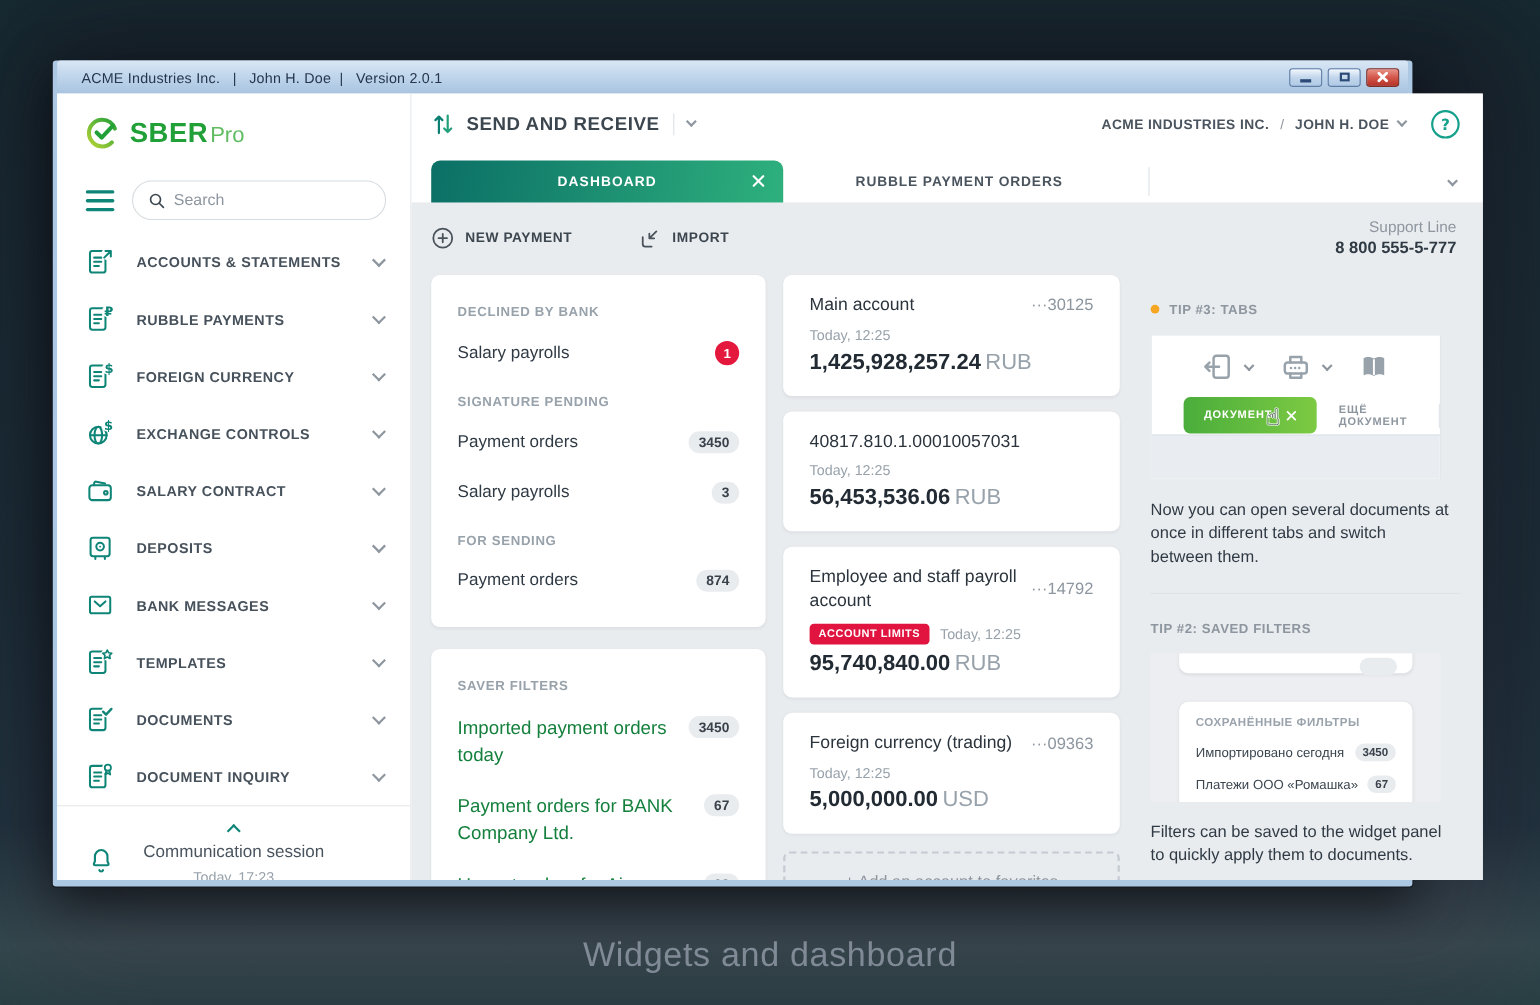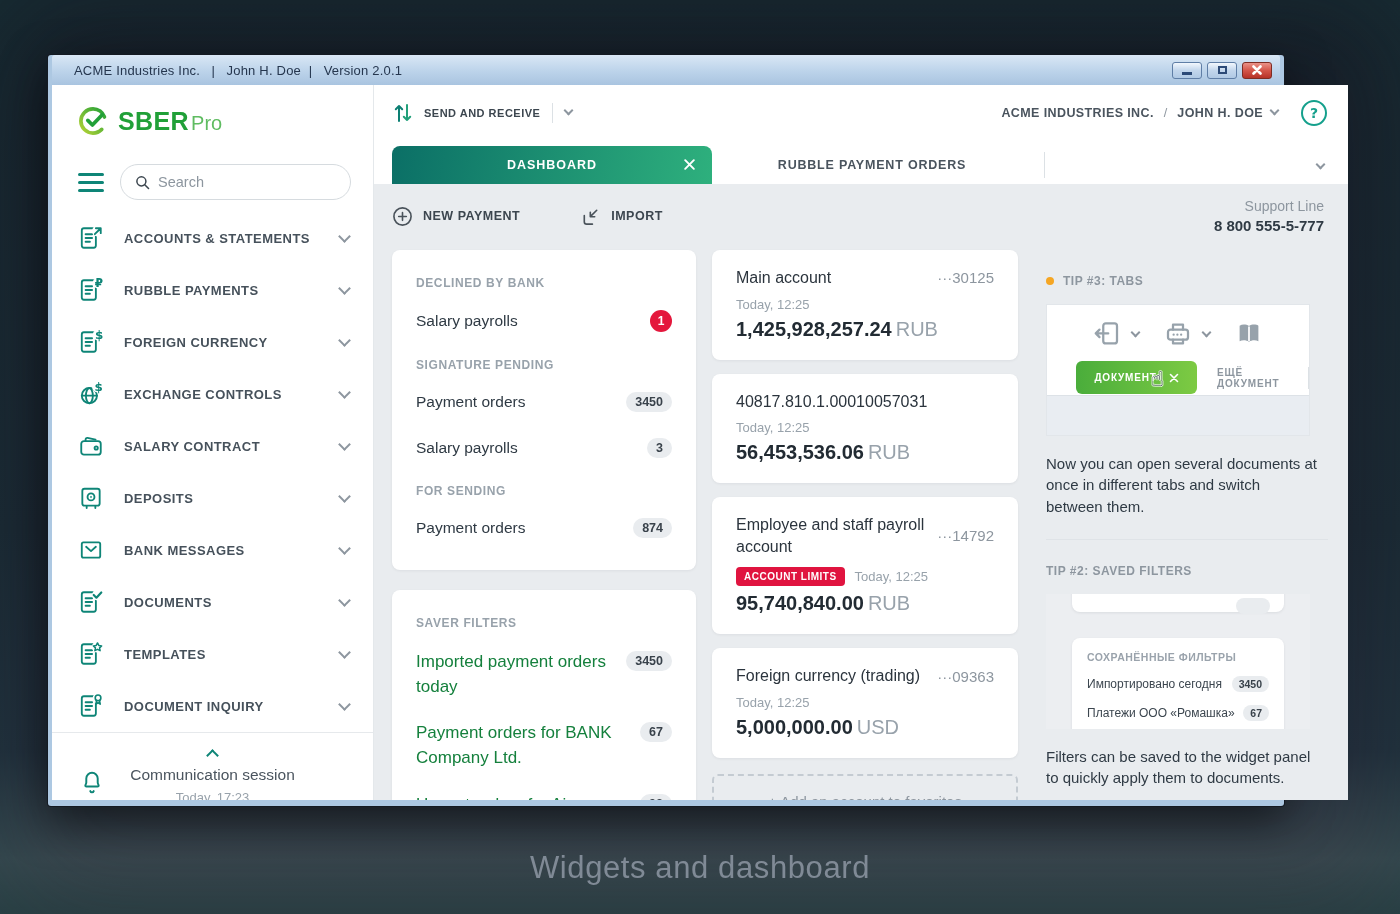--- a/index.html
+++ b/index.html
@@ -56,21 +56,21 @@
   .session{ margin-top:auto; border-top:1px solid #e6e9ec; position:relative; padding:14px 0 18px; }
   .session .chev-wrap{ display:flex; justify-content:center; margin-bottom:6px; cursor:pointer; }
   .session .bell{ position:absolute; left:27px; top:36px; }
   .session .s-title{ text-align:center; font-size:15.5px; color:#4a545e; }
   .session .s-time{ text-align:center; font-size:13px; color:#98a2ab; margin-top:6px; }
 
   
   .main{ flex:1; display:flex; flex-direction:column; background:#e9ecef; overflow:hidden; }
   .m-top{ height:55px; background:#fff; display:flex; align-items:center; padding:0 20px 0 18px; }
   .sr-btn{ display:flex; align-items:center; gap:10px; cursor:pointer; }
-  .sr-btn .t{ font-size:11px; font-weight:700; color:#3c464f; letter-spacing:.5px; }
+  .sr-btn .t{ font-size:17px; font-weight:700; color:#3c464f; letter-spacing:.5px; }
   .vline{ width:1px; height:20px; background:#dce1e5; margin:0 12px; }
   .user-menu{ margin-left:auto; display:flex; align-items:center; gap:8px; cursor:pointer; }
   .user-menu .t{ font-size:12.5px; font-weight:700; color:#4a545e; letter-spacing:.4px; }
   .user-menu .sep{ font-size:12.5px; color:#8d969f; margin:0 2px; }
   .help{ margin-left:22px; cursor:pointer; display:flex; }
 
   .m-tabs{ height:44px; background:#fff; display:flex; align-items:flex-end; padding:0 24px 0 18px; }
   .tab-active{ width:320px; height:38px; margin-bottom:0; border-radius:8px 8px 0 0;
     background:linear-gradient(100deg,#0b6f66 0%,#2eb07d 100%);
     display:flex; align-items:center; justify-content:center; position:relative; cursor:pointer; }
@@ -272,34 +272,34 @@
               <rect x="3.5" y="5" width="17" height="14" rx="1.5"></rect>
                 <path d="M7.5 9l4.5 4 4.5-4"></path>
             </svg>
             <span class="lbl">BANK MESSAGES</span>
             <span class="chev"></span>
           </div>
           <div class="nav-item">
             <svg width="26" height="26" viewBox="0 0 24 24" fill="none" stroke="#0e8577" stroke-width="1.7" stroke-linecap="round" stroke-linejoin="round">
               <rect x="3.5" y="3" width="13" height="18" rx="2"></rect>
                 <path d="M7 8.5h6M7 12h6M7 15.5h4"></path>
+              <circle cx="18" cy="5.5" r="5.2" fill="#fff" stroke="none"></circle>
+              <path d="M18 1.8l1.2 2.3 2.6.4-1.9 1.8.5 2.6L18 7.7l-2.4 1.2.5-2.6-1.9-1.8 2.6-.4z" stroke-width="1.4"></path>
+            </svg>
+            <span class="lbl">TEMPLATES</span>
+            <span class="chev"></span>
+          </div>
+          <div class="nav-item">
+            <svg width="26" height="26" viewBox="0 0 24 24" fill="none" stroke="#0e8577" stroke-width="1.7" stroke-linecap="round" stroke-linejoin="round">
+              <rect x="3.5" y="3" width="13" height="18" rx="2"></rect>
+                <path d="M7 8.5h6M7 12h6M7 15.5h4"></path>
               <circle cx="18" cy="5.5" r="5" fill="#fff" stroke="none"></circle>
                 <path d="M14.5 5.5L17 8l4.5-4.8" stroke-width="2"></path>
             </svg>
             <span class="lbl">DOCUMENTS</span>
-            <span class="chev"></span>
-          </div>
-          <div class="nav-item">
-            <svg width="26" height="26" viewBox="0 0 24 24" fill="none" stroke="#0e8577" stroke-width="1.7" stroke-linecap="round" stroke-linejoin="round">
-              <rect x="3.5" y="3" width="13" height="18" rx="2"></rect>
-                <path d="M7 8.5h6M7 12h6M7 15.5h4"></path>
-              <circle cx="18" cy="5.5" r="5.2" fill="#fff" stroke="none"></circle>
-              <path d="M18 1.8l1.2 2.3 2.6.4-1.9 1.8.5 2.6L18 7.7l-2.4 1.2.5-2.6-1.9-1.8 2.6-.4z" stroke-width="1.4"></path>
-            </svg>
-            <span class="lbl">TEMPLATES</span>
             <span class="chev"></span>
           </div>
           <div class="nav-item">
             <svg width="26" height="26" viewBox="0 0 24 24" fill="none" stroke="#0e8577" stroke-width="1.7" stroke-linecap="round" stroke-linejoin="round">
               <rect x="3.5" y="3" width="13" height="18" rx="2"></rect>
                 <path d="M7 8.5h6M7 12h6M7 15.5h4"></path>
               <circle cx="18.5" cy="5" r="5" fill="#fff" stroke="none"></circle>
               <circle cx="18.5" cy="4.5" r="2.6" stroke-width="1.5"></circle>
                 <path d="M17.2 6.8l-.7 3.4 2-1.2 2 1.2-.7-3.4" stroke-width="1.5"></path>
             </svg>

